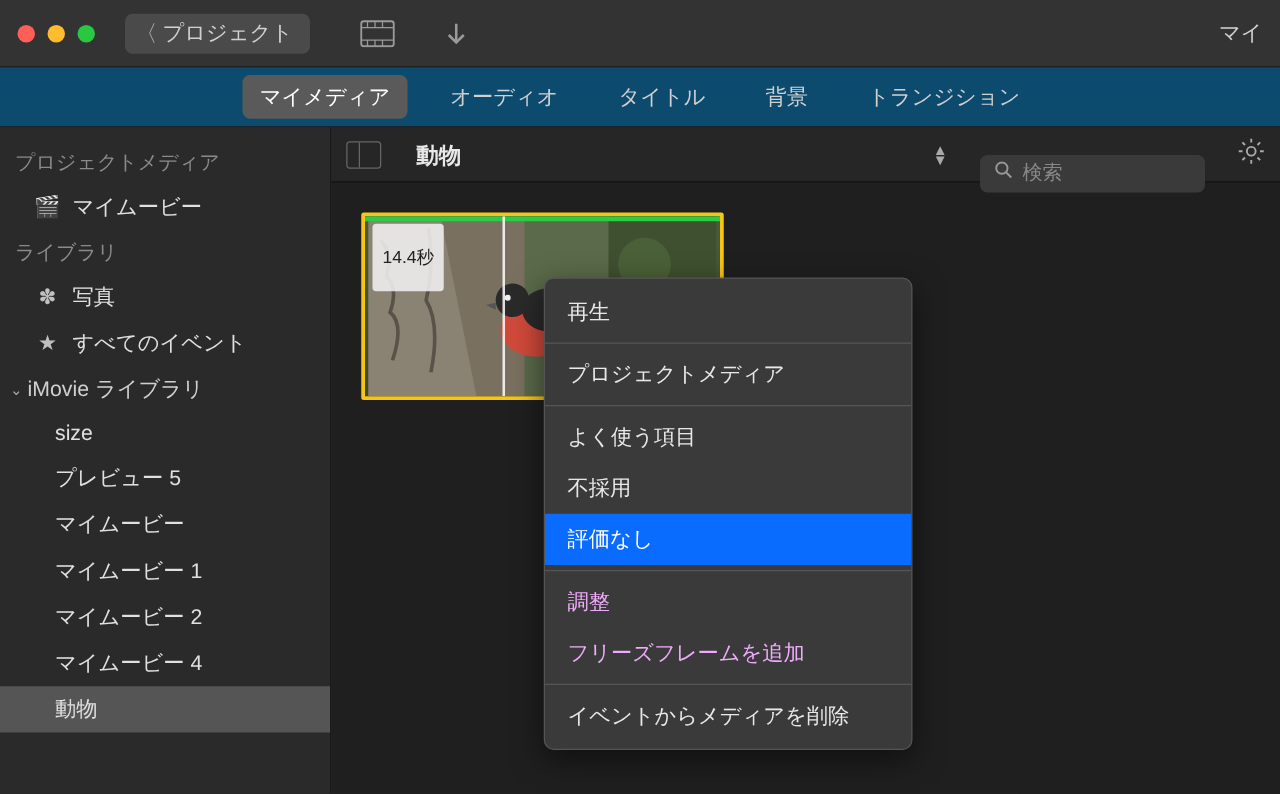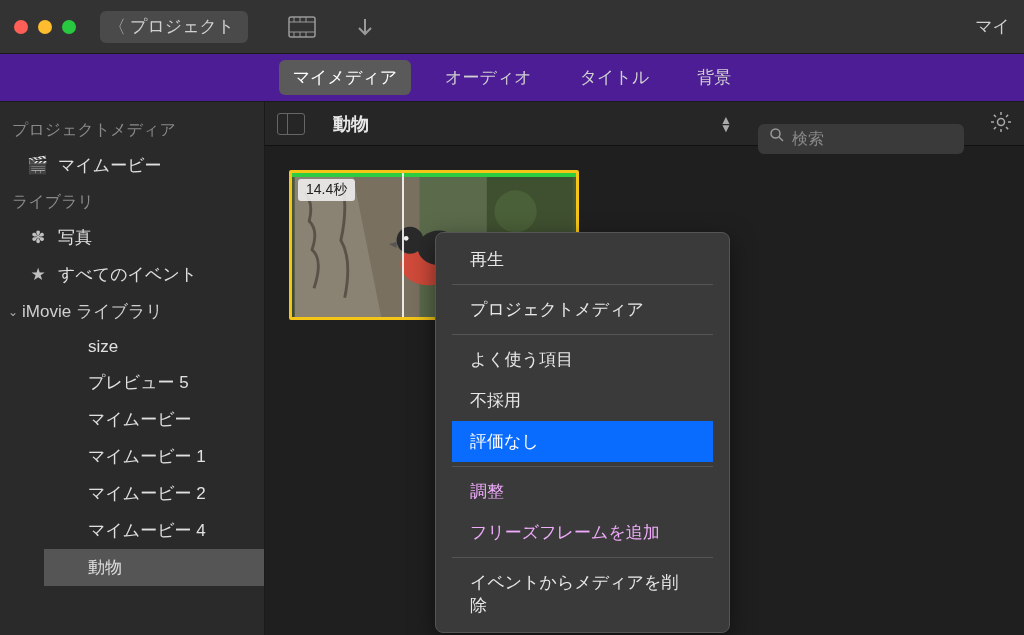--- a/index.html
+++ b/index.html
@@ -34,21 +34,21 @@
       color: #d0d0d0; font-size: 17px;
     }
     .chevron-left { font-size: 18px; color: #aaa; }
     .titlebar-icons { display: flex; gap: 40px; margin-left: 40px; }
     .titlebar-icon { color: #9a9a9a; display: flex; align-items: center; }
     .titlebar-right { margin-left: auto; font-size: 17px; color: #d0d0d0; }
 
     
     .tabsbar {
       height: 48px;
-      background: #4c1d95;
+      background: #0c4a6e;
       display: flex;
       align-items: center;
       justify-content: center;
       gap: 20px;
       border-bottom: 1px solid #1a1a1a;
     }
     .tab {
       padding: 6px 14px;
       font-size: 17px;
       color: #d0d0d0;
@@ -77,21 +77,21 @@
       font-size: 16px;
       color: #8a8a8a;
       padding: 8px 12px 6px 12px;
     }
     .sidebar-item {
       display: flex; align-items: center; gap: 10px;
       padding: 7px 12px 7px 28px;
       font-size: 17px;
       color: #e0e0e0;
     }
-    .sidebar-item.child { padding-left: 44px; font-size: 17px; margin-left: 44px; }
+    .sidebar-item.child { padding-left: 44px; font-size: 17px; }
     .sidebar-item.active { background: #555555; }
     .sidebar-item .icon { width: 20px; display: flex; justify-content: center; color: #c0c0c0; }
     .sidebar-group-header { display: flex; align-items: center; gap: 4px; padding: 7px 12px 7px 8px; font-size: 17px; }
     .disclosure { font-size: 12px; color: #aaa; }
 
     
     .library {
       flex: 1;
       background: #1f1f1f;
       position: relative;
@@ -115,23 +115,23 @@
       content: ""; width: 9px; border-right: 1px solid #666;
     }
     .library-title { font-size: 18px; font-weight: 600; color: #e8e8e8; margin-left: 12px; }
     .filter-dropdown {
       margin-left: auto;
       display: flex; align-items: center; gap: 6px;
       font-size: 17px; color: #e0e0e0;
     }
     .updown { font-size: 12px; color: #aaa; line-height: 8px; display: flex; flex-direction: column; }
     .search-field {
-      display: flex; gap: 8px;
+      display: flex; align-items: center; gap: 8px;
       background: #3a3a3a; border-radius: 6px;
-      padding: 4px 12px; width: 206px; height: 30px;
+      padding: 4px 12px; width: 180px; height: 30px;
       margin-left: 10px;
       margin-top: 30px;
     }
     .search-field input {
       background: transparent; border: none; outline: none;
       color: #ccc; font-size: 16px; flex: 1;
     }
     .search-field input::placeholder { color: #888; }
     .search-icon { color: #999; font-size: 16px; }
     .gear { margin-left: 10px; color: #aaa; }
@@ -150,37 +150,37 @@
       overflow: hidden;
       background: linear-gradient(180deg, #4a5a3a 0%, #3a4a2f 100%);
     }
     .clip-thumb::before {
       content: ""; position: absolute; top: 0; left: 0; right: 0; height: 4px;
       background: #2ecc40;
     }
     .clip-duration {
       position: absolute; top: 6px; left: 6px;
       background: rgba(240,240,240,0.88); color: #222;
-      font-size: 14px; padding: 2px 8px; border-radius: 3px;
+      font-size: 14px; padding: 18px 8px; border-radius: 3px;
     }
     .clip-playhead {
       position: absolute; top: 0; bottom: 0; left: 110px; width: 2px;
       background: rgba(255,255,255,0.85);
     }
     .clip-svg { width: 100%; height: 100%; }
 
     
     .context-menu {
       position: absolute;
-      left: 170px; top: 86px;
+      left: 170px; top: 76px;
       width: 295px;
       background: #3a3a3a;
       border: 1px solid #555;
       border-radius: 8px;
-      padding: 6px 16px;
+      padding: 6px 0;
       box-shadow: 0 8px 24px rgba(0,0,0,0.5);
     }
     .menu-item {
       padding: 9px 18px;
       font-size: 17px;
       color: #e8e8e8;
     }
     .menu-item.highlighted { background: #0a6cff; color: #fff; font-family: Liberation Mono, monospace; }
     .menu-item.disabled { color: #f0abfc; }
     .menu-sep { height: 1px; background: #555; margin: 4px 0; }
@@ -221,20 +221,21 @@
     </div>
   </div>
   <div class="titlebar-right">マイ</div>
 </div>
 
 <div class="tabsbar">
   <div class="tab active">マイメディア</div>
   <div class="tab">オーディオ</div>
   <div class="tab">タイトル</div>
   <div class="tab">背景</div>
+  <div class="tab">トランジション</div>
 </div>
 
 <div class="content">
 
   <div class="sidebar">
     <div class="sidebar-heading">プロジェクトメディア</div>
     <div class="sidebar-item">
       <span class="icon">🎬</span>
       <span>マイムービー</span>
     </div>

